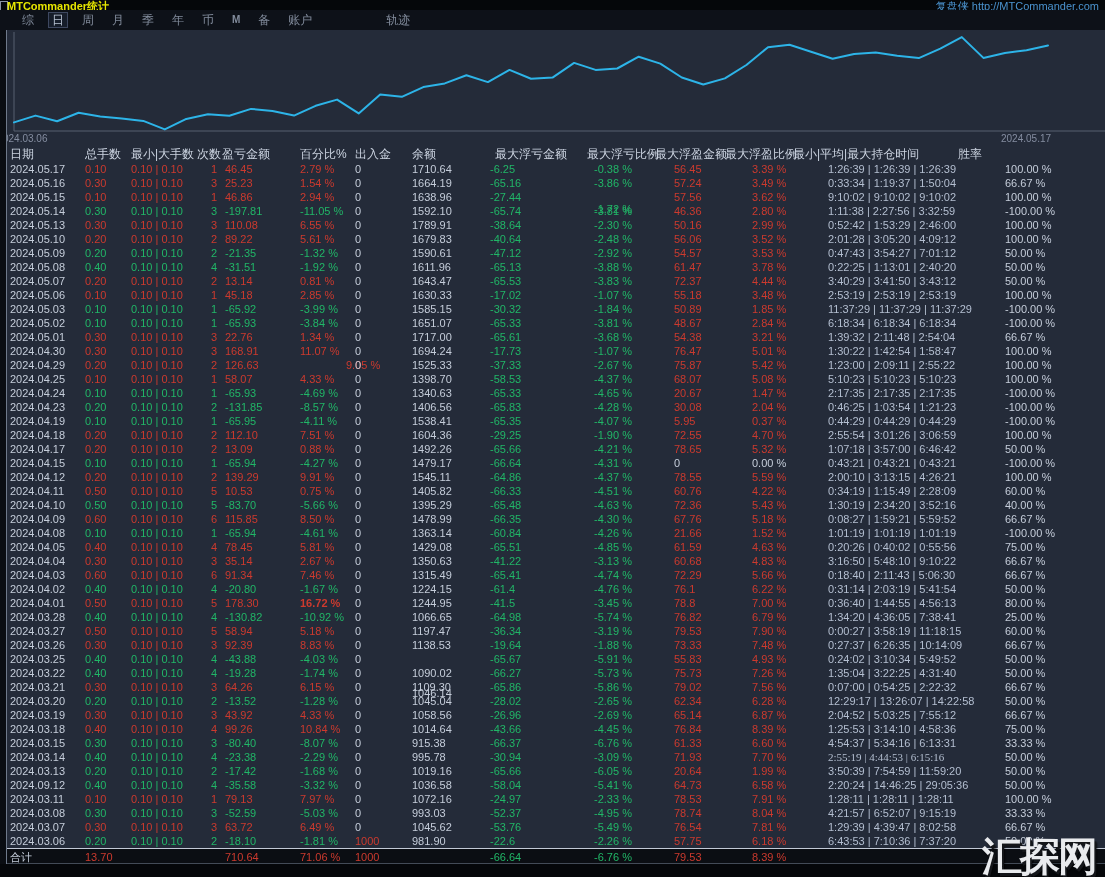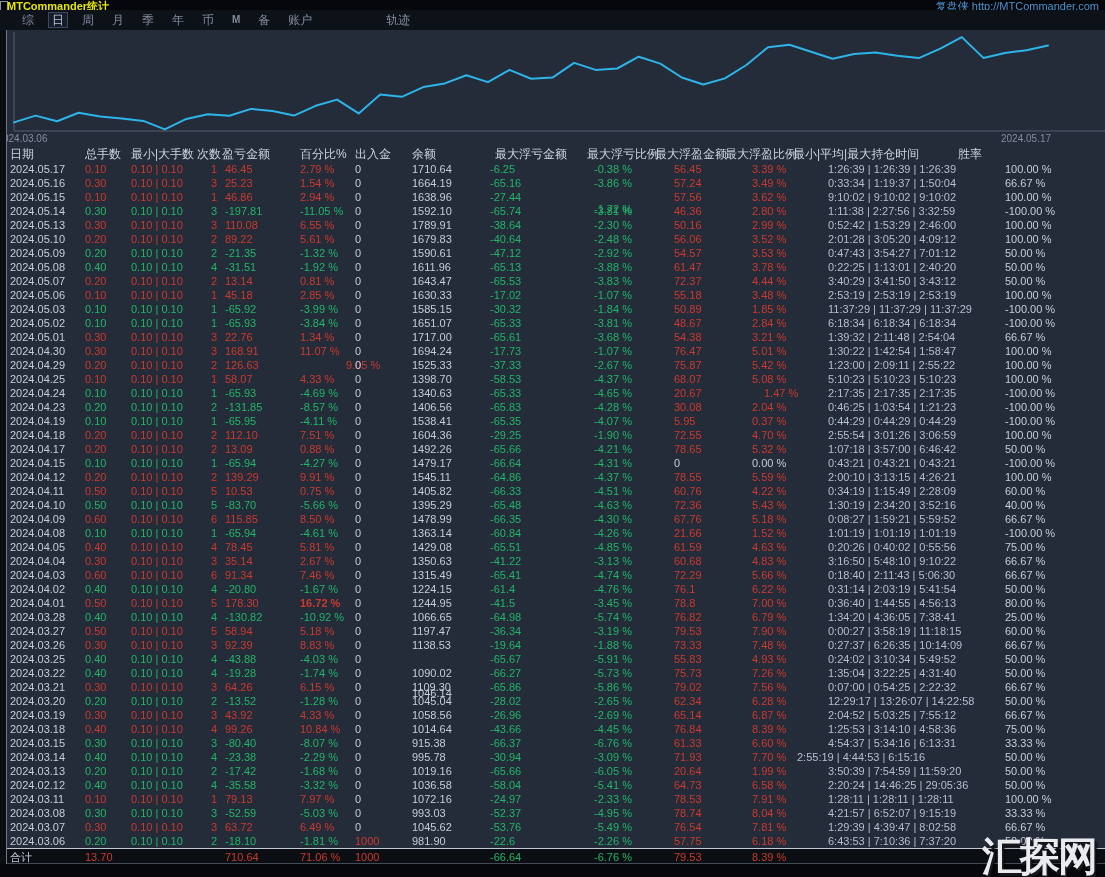--- a/index.html
+++ b/index.html
@@ -375,21 +375,21 @@
       <span class="cell c-green" style="left: 85px;">0.10</span>
       <span class="cell c-green" style="left: 131px;">0.10 | 0.10</span>
       <span class="cell c-green" style="left: 211px;">1</span>
       <span class="cell c-green" style="left: 225px;">-65.93</span>
       <span class="cell c-green" style="left: 300px;">-4.69 %</span>
       <span class="cell c-plain" style="left: 355px;">0</span>
       <span class="cell c-plain" style="left: 412px;">1340.63</span>
       <span class="cell c-green" style="left: 490px;">-65.33</span>
       <span class="cell c-green" style="left: 594px;">-4.65 %</span>
       <span class="cell c-red" style="left: 674px;">20.67</span>
-      <span class="cell c-red" style="left: 752px; margin-left: 12px;">1.47 %</span>
+      <span class="cell c-red" style="left: 752px;">1.47 %</span>
       <span class="cell c-time" style="left: 828px;">2:17:35 | 2:17:35 | 2:17:35</span>
       <span class="cell c-plain" style="left: 1005px;">-100.00 %</span>
     </div>
     <div class="trow" style="top: 400px;">
       <span class="cell c-date" style="left: 10px;">2024.04.23</span>
       <span class="cell c-green" style="left: 85px;">0.20</span>
       <span class="cell c-green" style="left: 131px;">0.10 | 0.10</span>
       <span class="cell c-green" style="left: 211px;">2</span>
       <span class="cell c-green" style="left: 225px;">-131.85</span>
       <span class="cell c-green" style="left: 300px;">-8.57 %</span>
@@ -792,41 +792,41 @@
       <span class="cell c-green" style="left: 131px;">0.10 | 0.10</span>
       <span class="cell c-green" style="left: 211px;">4</span>
       <span class="cell c-green" style="left: 225px;">-23.38</span>
       <span class="cell c-green" style="left: 300px;">-2.29 %</span>
       <span class="cell c-plain" style="left: 355px;">0</span>
       <span class="cell c-plain" style="left: 412px;">995.78</span>
       <span class="cell c-green" style="left: 490px;">-30.94</span>
       <span class="cell c-green" style="left: 594px;">-3.09 %</span>
       <span class="cell c-red" style="left: 674px;">71.93</span>
       <span class="cell c-red" style="left: 752px;">7.70 %</span>
-      <span class="cell c-time" style="left: 797px;">2:55:19 | 4:44:53 | 6:15:16</span>
+      <span class="cell c-time" style="left: 828px; font-family: Liberation Serif, serif;">2:55:19 | 4:44:53 | 6:15:16</span>
       <span class="cell c-plain" style="left: 1005px;">50.00 %</span>
     </div>
     <div class="trow" style="top: 764px;">
       <span class="cell c-date" style="left: 10px;">2024.03.13</span>
       <span class="cell c-green" style="left: 85px;">0.20</span>
       <span class="cell c-green" style="left: 131px;">0.10 | 0.10</span>
       <span class="cell c-green" style="left: 211px;">2</span>
       <span class="cell c-green" style="left: 225px;">-17.42</span>
       <span class="cell c-green" style="left: 300px;">-1.68 %</span>
       <span class="cell c-plain" style="left: 355px;">0</span>
       <span class="cell c-plain" style="left: 412px;">1019.16</span>
       <span class="cell c-green" style="left: 490px;">-65.66</span>
       <span class="cell c-green" style="left: 594px;">-6.05 %</span>
       <span class="cell c-red" style="left: 674px;">20.64</span>
       <span class="cell c-red" style="left: 752px;">1.99 %</span>
       <span class="cell c-time" style="left: 828px;">3:50:39 | 7:54:59 | 11:59:20</span>
       <span class="cell c-plain" style="left: 1005px;">50.00 %</span>
     </div>
     <div class="trow" style="top: 778px;">
-      <span class="cell c-date" style="left: 10px;">2024.02.12</span>
+      <span class="cell c-date" style="left: 10px;">2024.09.12</span>
       <span class="cell c-green" style="left: 85px;">0.40</span>
       <span class="cell c-green" style="left: 131px;">0.10 | 0.10</span>
       <span class="cell c-green" style="left: 211px;">4</span>
       <span class="cell c-green" style="left: 225px;">-35.58</span>
       <span class="cell c-green" style="left: 300px;">-3.32 %</span>
       <span class="cell c-plain" style="left: 355px;">0</span>
       <span class="cell c-plain" style="left: 412px;">1036.58</span>
       <span class="cell c-green" style="left: 490px;">-58.04</span>
       <span class="cell c-green" style="left: 594px;">-5.41 %</span>
       <span class="cell c-red" style="left: 674px;">64.73</span>

